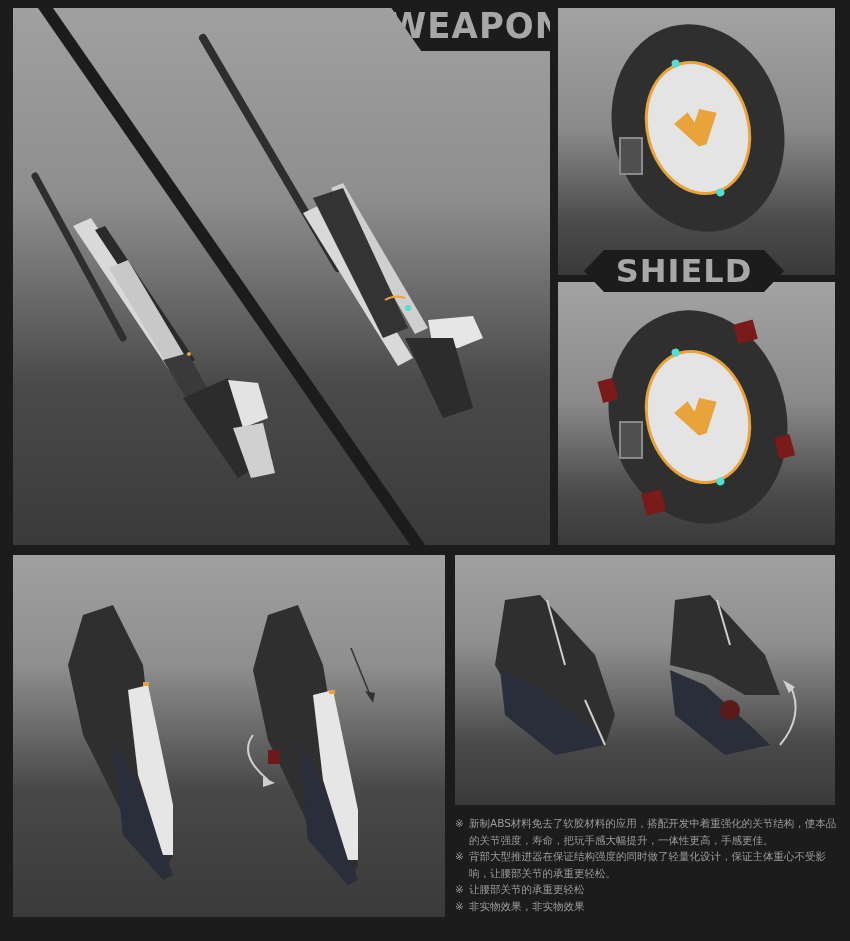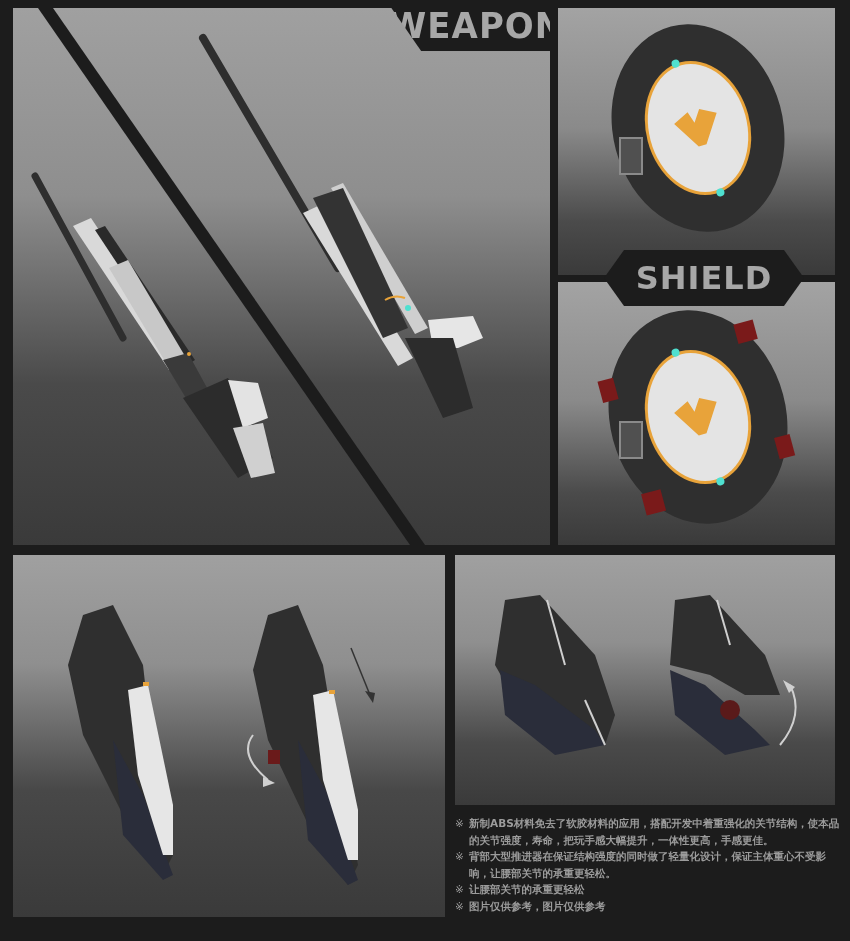--- a/index.html
+++ b/index.html
@@ -6,25 +6,25 @@
   body { width:850px; height:941px; background:#1c1c1c; position:relative; overflow:hidden; font-family:"DejaVu Sans", sans-serif; }
   .panel { position:absolute; overflow:hidden; }
   .grad { background:linear-gradient(180deg,#a0a0a0 0%,#8e8e8e 35%,#4a4a4a 70%,#3a3a3a 100%); }
   #weapon-panel { left:13px; top:8px; width:537px; height:537px; }
   #shield-top { left:558px; top:8px; width:277px; height:267px; background:linear-gradient(180deg,#a3a3a3 0%,#8a8a8a 45%,#4b4b4b 80%,#3a3a3a 100%); }
   #shield-bottom { left:558px; top:282px; width:277px; height:263px; background:linear-gradient(180deg,#a3a3a3 0%,#8a8a8a 45%,#4b4b4b 80%,#3a3a3a 100%); }
   #leg-panel { left:13px; top:555px; width:432px; height:362px; background:linear-gradient(180deg,#a0a0a0 0%,#8f8f8f 30%,#484848 65%,#3a3a3a 100%); }
   #back-panel { left:455px; top:555px; width:380px; height:250px; background:linear-gradient(180deg,#a0a0a0 0%,#8f8f8f 35%,#4a4a4a 75%,#3a3a3a 100%); }
   .label-tab { position:absolute; background:#1c1c1c; color:#a7a7a7; font-family:"DejaVu Sans", sans-serif; font-weight:bold; letter-spacing:1px; display:flex; align-items:center; justify-content:center; }
   #weapon-label { left:385px; top:0px; width:165px; height:50px; font-size:34px; clip-path:polygon(0 0,100% 0,100% 100%,22% 100%); padding-left:18px; box-sizing:border-box; transform:scaleY(1.05); }
-  #shield-label { left:604px; top:250px; width:200px; height:56px; font-size:32px; clip-path:polygon(10% 0,90% 0,100% 50%,90% 100%,10% 100%,0 50%); }
+  #shield-label { left:584px; top:250px; width:200px; height:42px; font-size:32px; clip-path:polygon(10% 0,90% 0,100% 50%,90% 100%,10% 100%,0 50%); }
   #notes { position:absolute; left:455px; top:815px; width:390px; color:#9c9c9c; font-size:10.5px; line-height:16.5px; }
   .note { display:flex; }
   .note .mark { width:14px; flex-shrink:0; }
-  .note .txt { flex:1;font-weight:bold; }
+  .note .txt { flex:1; }
   svg { position:absolute; left:0; top:0; }
 </style>
 </head>
 <body>
 
 <div class="panel grad" id="weapon-panel">
   <svg width="537" height="537" viewBox="0 0 537 537">
 
     <polygon points="25,0 40,0 412,537 397,537" fill="#1c1c1c"></polygon>
 
@@ -136,15 +136,15 @@
   <div class="note">
     <span class="mark">※</span>
     <span class="txt">背部大型推进器在保证结构强度的同时做了轻量化设计，保证主体重心不受影响，让腰部关节的承重更轻松。</span>
   </div>
   <div class="note">
     <span class="mark">※</span>
     <span class="txt">让腰部关节的承重更轻松</span>
   </div>
   <div class="note">
     <span class="mark">※</span>
-    <span class="txt">图片仅供参考，图片仅供参考</span>
+    <span class="txt">非实物效果，非实物效果</span>
   </div>
 </div>
 
 </body></html>

